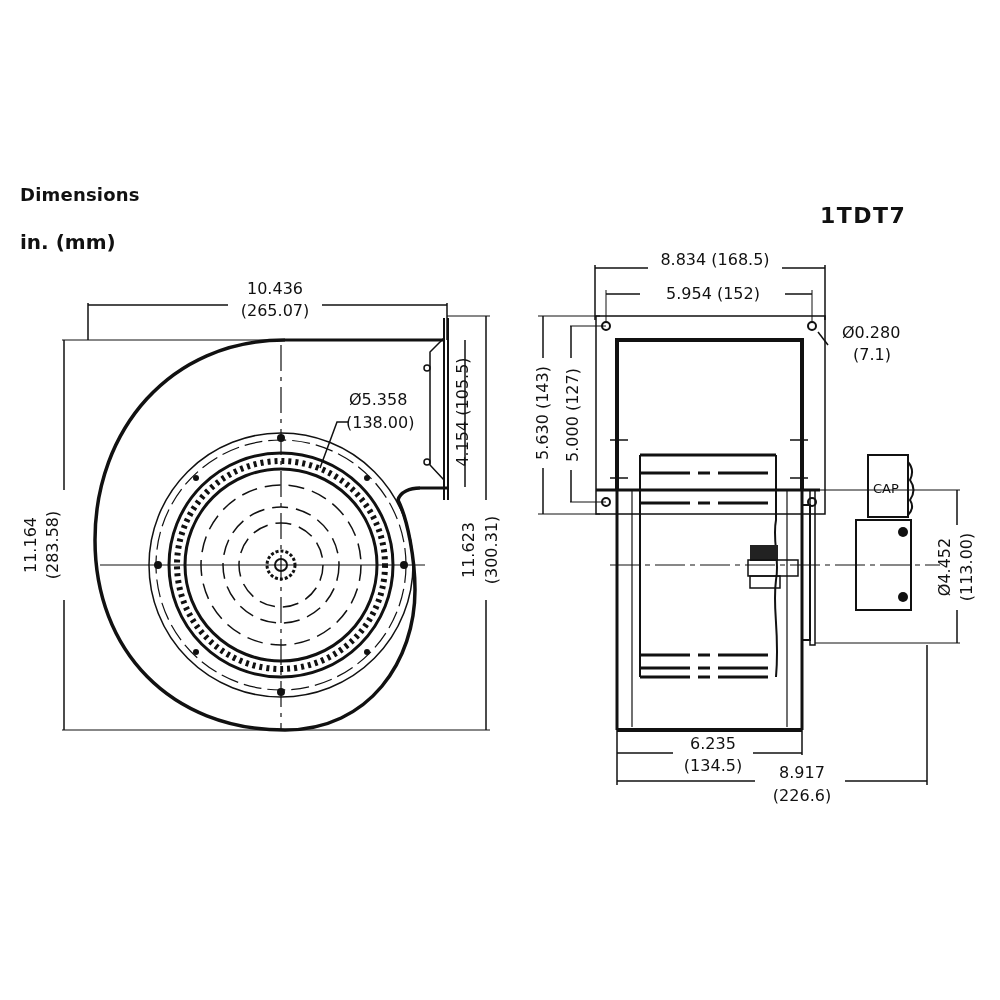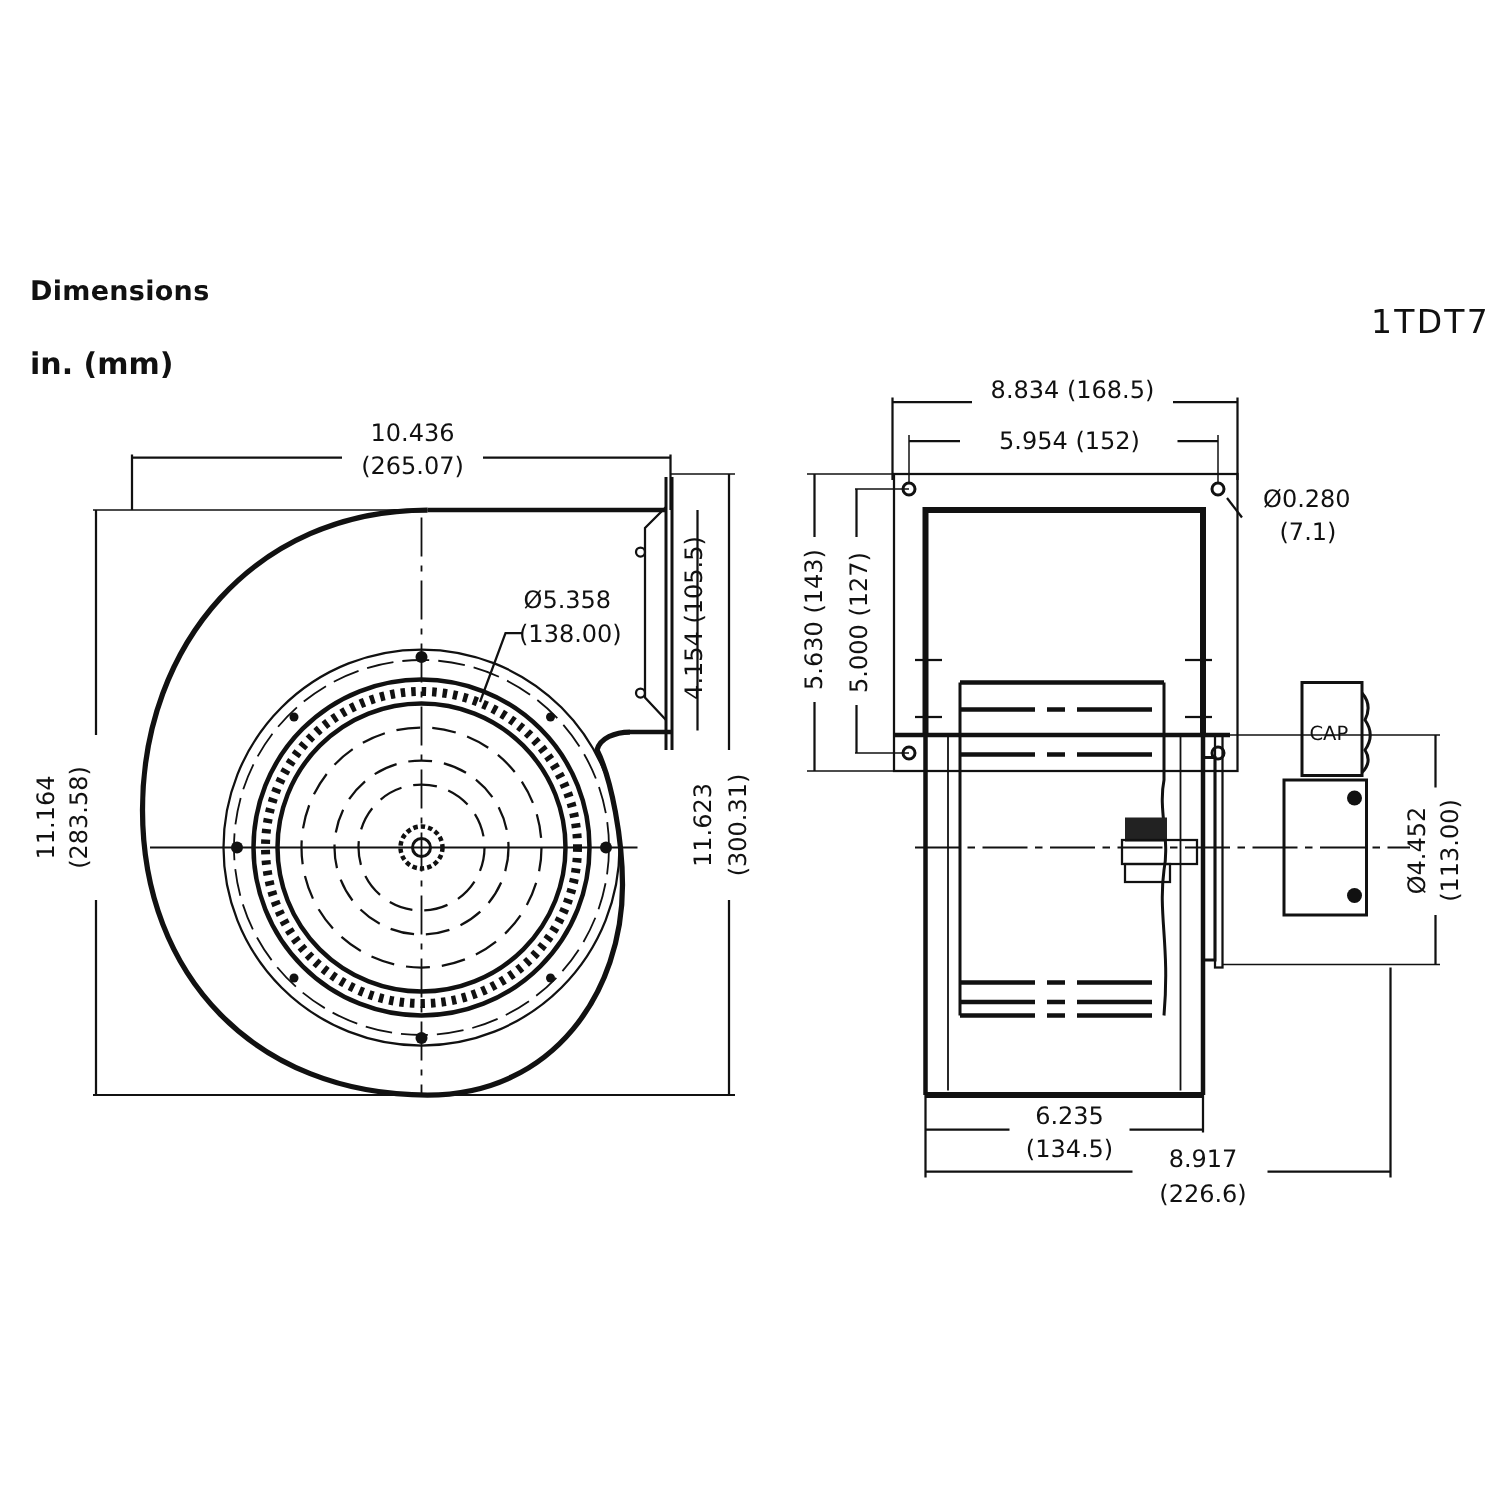--- a/index.html
+++ b/index.html
@@ -1,20 +1,20 @@
 <!DOCTYPE html>
 <html><head>
 <meta charset="utf-8">
 <style>
   html, body { margin: 0; padding: 0; background: #ffffff; }
   body { width: 1000px; height: 1000px; position: relative; overflow: hidden;
          font-family: "DejaVu Sans", sans-serif; color: #111; }
   .title { position: absolute; left: 20px; top: 184px; font-size: 18px; font-weight: bold; letter-spacing: 0.2px; }
   .units { position: absolute; left: 20px; top: 230px; font-size: 20px; font-weight: bold; }
-  .model { position: absolute; left: 914px; top: 203px; font-size: 22px; font-weight: normal; letter-spacing: 1.5px; }
+  .model { position: absolute; left: 820px; top: 203px; font-size: 22px; font-weight: bold; letter-spacing: 1.5px; }
   svg { position: absolute; left: 0; top: 0; }
   svg text { font-family: "DejaVu Sans", sans-serif; font-size: 16px; fill: #111; }
   .ln { stroke: #111; fill: none; }
 </style>
 </head>
 <body>
 
 <div class="title">Dimensions</div>
 <div class="units">in. (mm)</div>
 <div class="model">1TDT7</div>

